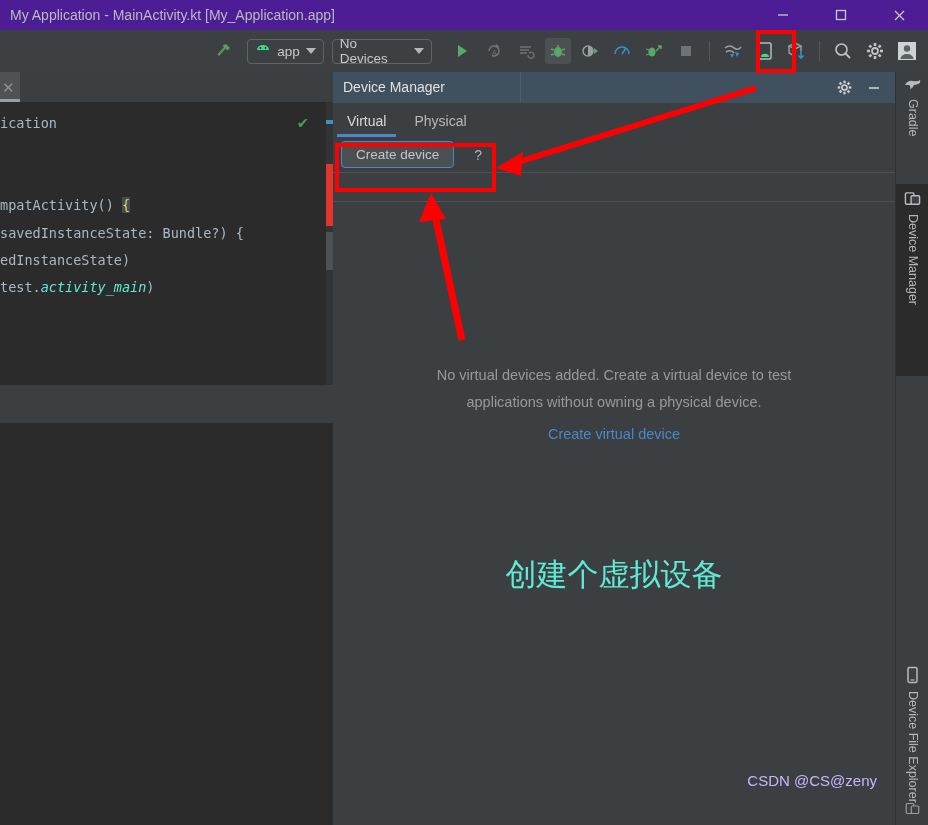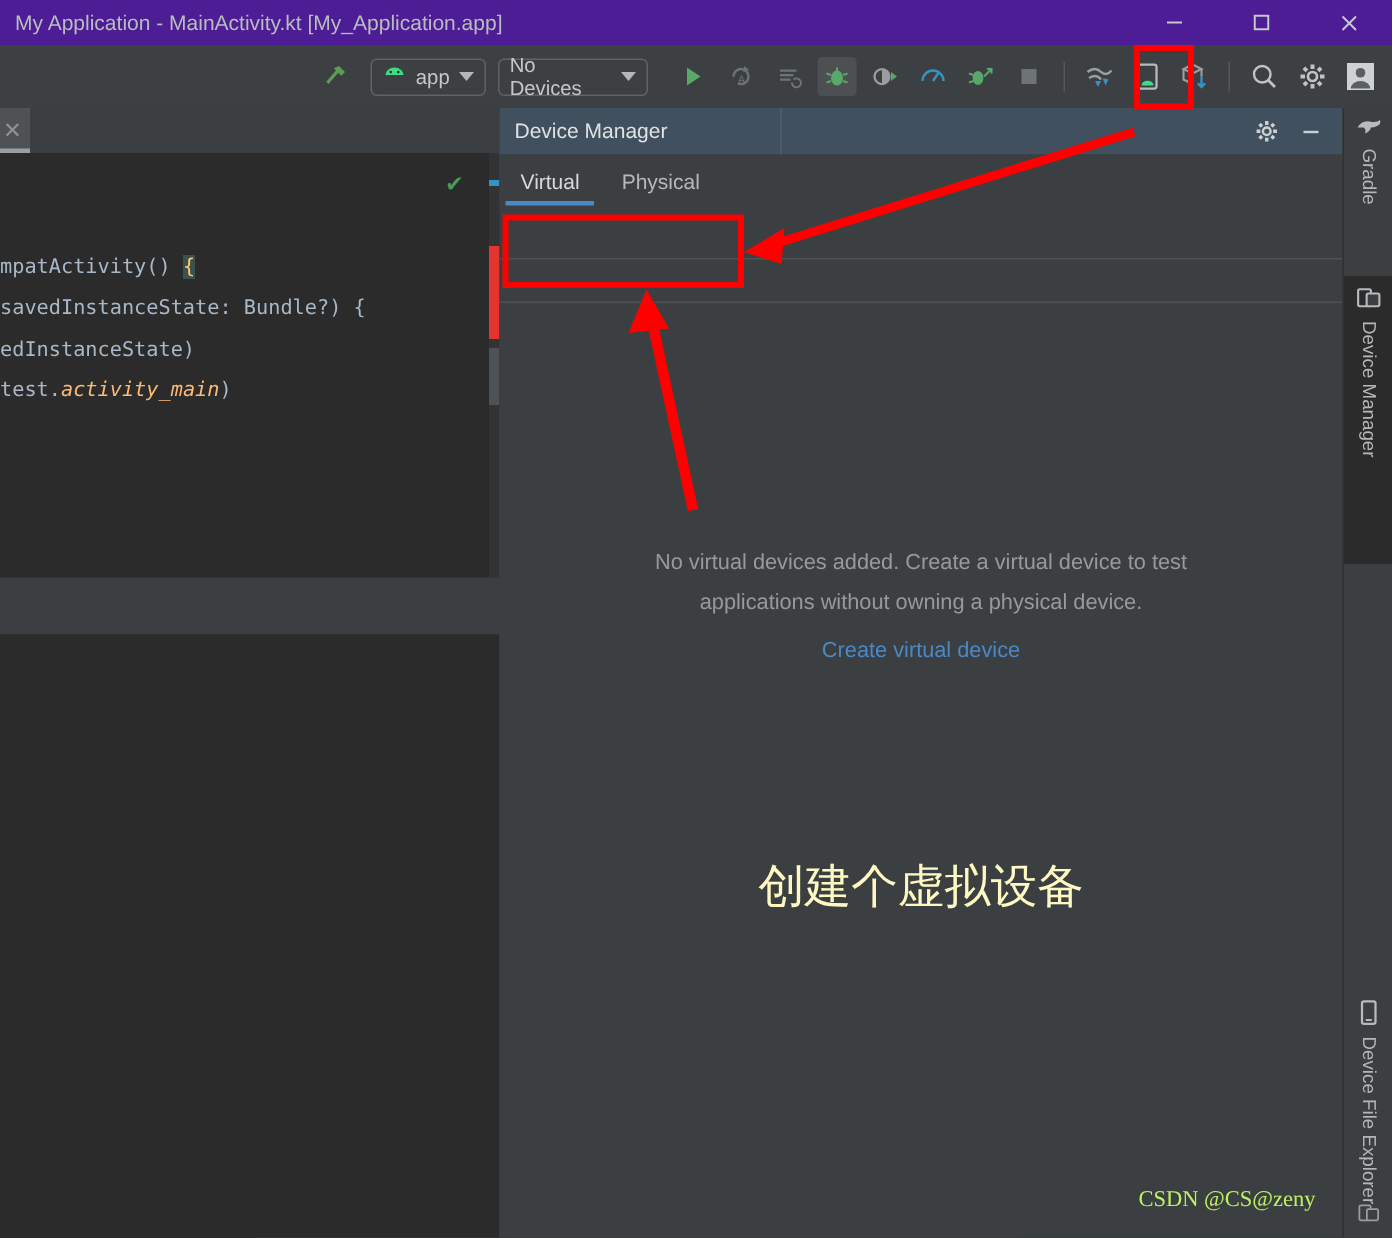--- a/index.html
+++ b/index.html
@@ -69,21 +69,21 @@
   }
   #code{
     position:absolute; left:0; top:30px; width:326px; height:283px;
     background:#2b2b2b;
     font-family:"DejaVu Sans Mono", monospace; font-size:13.5px;
     color:#a9b7c6;
     padding-top:8px;
   }
   #code .ln{ height:27.4px; line-height:27.4px; white-space:pre; padding-left:0px; }
   #code .brace-hl{ background:#3b514d; color:#ffc66d; }
-  #code .purple{ color:#fdba74; font-style:italic; }
+  #code .purple{ color:#5eead4; font-style:italic; }
   #code .check{
     position:absolute; right:18px; top:10px; color:#499c54; font-size:17px; font-weight:bold;
   }
   #code-marks{
     position:absolute; left:326px; top:30px; width:7px; height:283px; background:#313335;
   }
   #code-marks .m-blue{ position:absolute; left:0; top:18px; width:7px; height:4px; background:#3592c4; }
   #code-marks .m-red{ position:absolute; left:0; top:62px; width:7px; height:62px; background:#e3342f; }
   #code-marks .m-gray{ position:absolute; left:0; top:130px; width:7px; height:38px; background:#4e5254; }
   #editor-lower{
@@ -161,25 +161,25 @@
     position:absolute; left:0; top:160px; width:562px; text-align:center;
   }
   #empty-state .l1, #empty-state .l2{
     color:#97999b; font-size:14.5px; line-height:27px;
   }
   #empty-state .link{
     color:#4a88c7; font-size:14.5px; margin-top:10px; display:inline-block;
   }
   #annot-cn{
     position:absolute; left:0; top:352px; width:562px; text-align:center;
-    color:#fef9c3; font-size:31px; font-family:"DejaVu Sans", sans-serif;margin-top:16px;
+    color:#5eead4; font-size:31px; font-family:"DejaVu Sans", sans-serif;
   }
   #watermark{
-    position:absolute; right:18px; bottom:16px; color:#bef264; font-size:15px;
-    font-family:Liberation Serif, serif;
+    position:absolute; right:18px; bottom:36px; color:#c4b5fd; font-size:15px;
+    font-family:Liberation Sans, sans-serif;
   }
 
   
   #rightbar{
     position:absolute; left:895px; top:72px; width:33px; height:753px;
     background:#3c3f41; border-left:1px solid #2f3234;
   }
   .rb-item{
     position:absolute; left:0; width:33px;
     display:flex; flex-direction:column; align-items:center; gap:4px; padding-top:6px;
@@ -366,20 +366,21 @@
 
   <div id="editor-tabs">
     <div class="tab">
       <span class="x">✕</span>
     </div>
     <div class="tabline"></div>
   </div>
 
   <div id="code">
     <span class="check">✔</span>
+    <div class="ln"><span>ication</span></div>
     <div class="ln"></div>
     <div class="ln"></div>
     <div class="ln"><span>mpatActivity() </span><span class="brace-hl">{</span></div>
     <div class="ln"><span>savedInstanceState: Bundle?) {</span></div>
     <div class="ln"><span>edInstanceState)</span></div>
     <div class="ln"><span>test.</span><span class="purple">activity_main</span><span>)</span></div>
   </div>
 
   <div id="code-marks">
     <div class="m-blue"></div>
@@ -419,20 +420,24 @@
           </svg>
       </div>
     </div>
   </div>
 
   <div id="dm-tabs">
     <div class="t active">Virtual</div>
     <div class="t">Physical</div>
   </div>
 
+  <div id="dm-toolbar">
+    <div id="create-device-btn">Create device</div>
+    <div class="help">?</div>
+  </div>
   <div id="dm-sep"></div>
 
   <div id="dm-head-line"></div>
 
   <div id="dm-body">
     <div id="annot-cn">创建个虚拟设备</div>
     <div id="empty-state">
       <div class="l1">No virtual devices added. Create a virtual device to test</div>
       <div class="l2">applications without owning a physical device.</div>
       <div class="link">Create virtual device</div>

